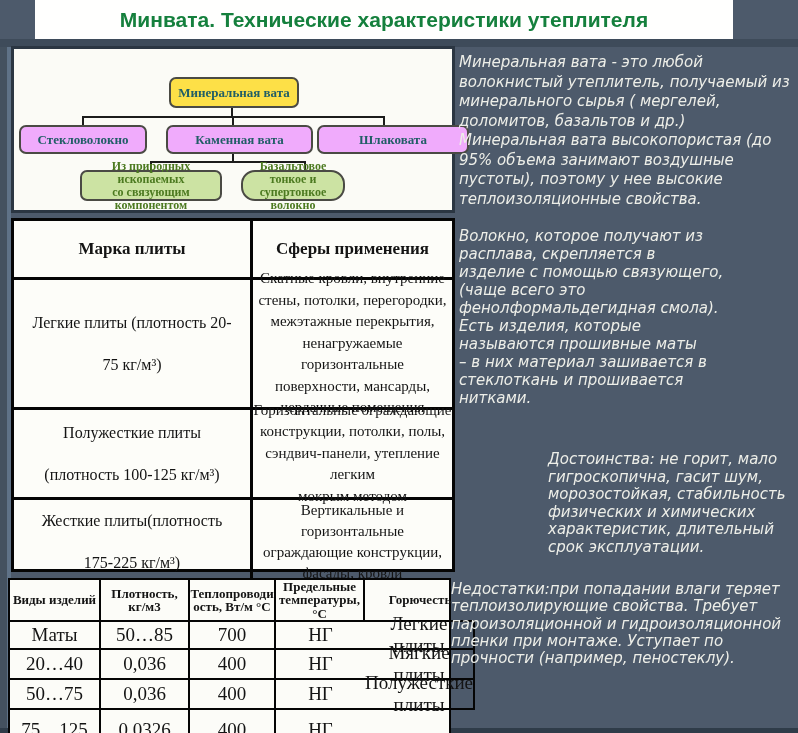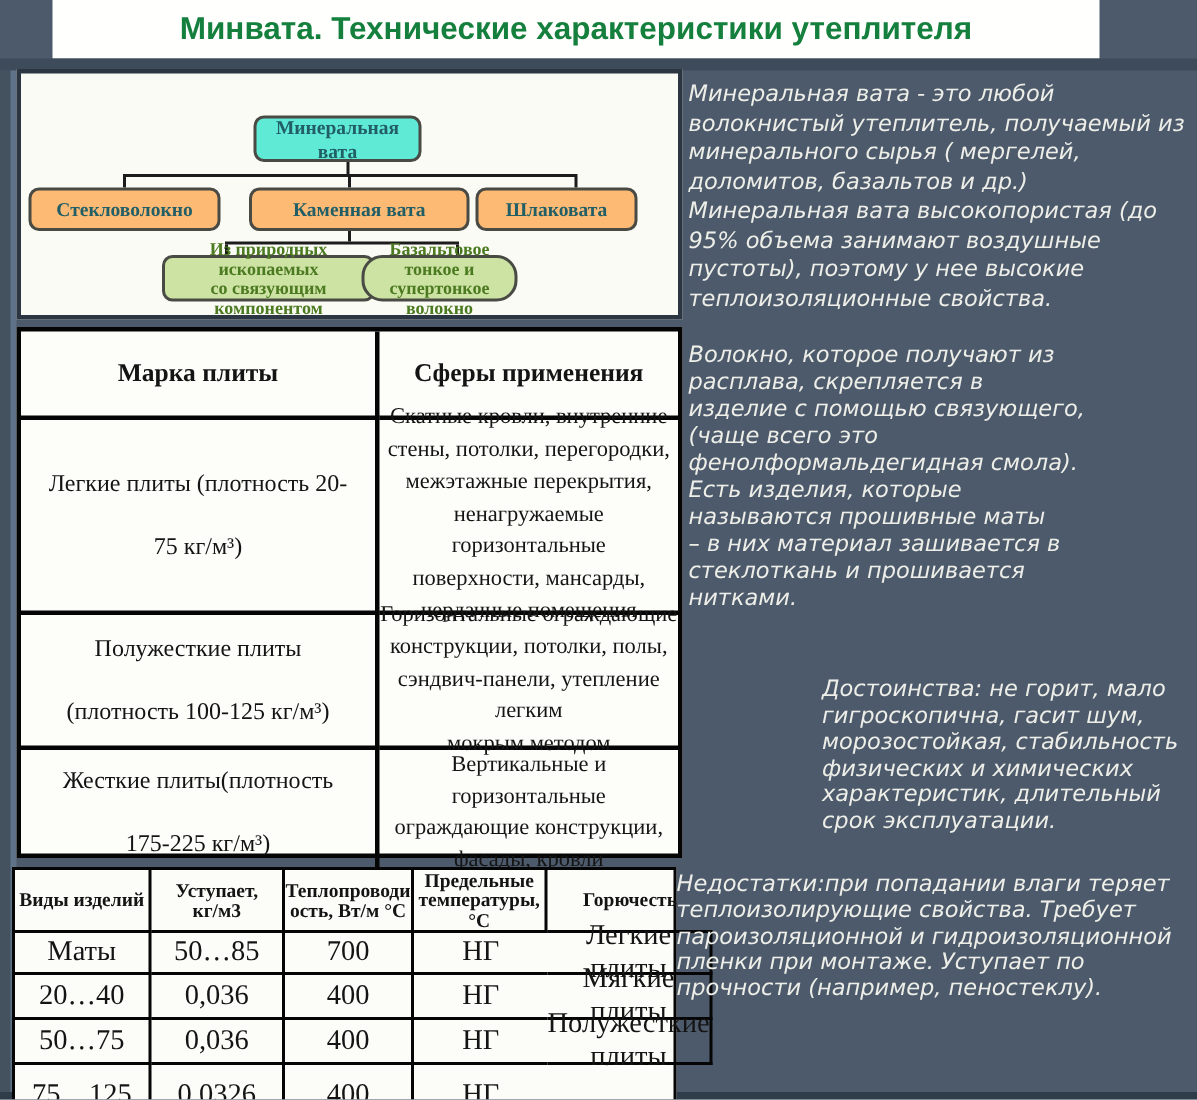--- a/index.html
+++ b/index.html
@@ -15,27 +15,27 @@
   .edge-dark{left:0;top:47px;width:7px;height:686px;background:#44515f;}
   .edge-light{left:7px;top:47px;width:4px;height:686px;background:#5f7287;}
   .bottom-strip{left:0;top:728px;width:798px;height:5px;background:#2f3c49;}
 
   
   .diagram{left:11px;top:46px;width:444px;height:167px;background:#fbfbf6;
            border:3px solid #2b3642;box-sizing:border-box;}
   .dnode{position:absolute;border:2px solid #4a4a44;border-radius:7px;box-sizing:border-box;
          display:flex;align-items:center;justify-content:center;text-align:center;
          font-family:"Liberation Serif",serif;font-weight:600;white-space:pre-line;}
-  .d-root{left:155px;top:28px;width:112px;height:31px;background:#5eead4;color:#215e66;font-size:13px;}
-  .d-child{top:76px;height:29px;background:#fdba74;color:#215e66;font-size:13px;font-family:Liberation Serif, serif;}
+  .d-root{left:155px;top:28px;width:130px;height:31px;background:#fde047;color:#215e66;font-size:13px;}
+  .d-child{top:76px;height:29px;background:#f0abfc;color:#215e66;font-size:13px;font-family:Liberation Serif, serif;}
   .d-c1{left:5px;width:128px;}
   .d-c2{left:152px;width:147px;}
-  .d-c3{left:303px;width:108px;}
+  .d-c3{left:303px;width:152px;}
   .d-leaf{top:121px;height:31px;background:#cce3a3;color:#4c7a20;font-size:12px;line-height:13px;}
-  .d-l1{left:66px;width:142px;margin-left:28px;}
+  .d-l1{left:66px;width:142px;}
   .d-l2{left:227px;width:104px;border-radius:14px;}
   .dline{position:absolute;background:#1c1c1c;}
 
   
   .plate{left:11px;top:218px;width:444px;height:354px;background:#fdfdf9;
          border:3px solid #050505;box-sizing:border-box;display:grid;
          grid-template-columns:239px 1fr;grid-template-rows:59px 130px 90px 1fr;}
   .pc{display:flex;align-items:center;justify-content:center;text-align:center;
       font-family:"Liberation Serif",serif;color:#141414;white-space:pre-line;box-sizing:border-box;}
   .pc.c1{border-right:3px solid #050505;}
@@ -122,21 +122,21 @@
 
     <div class="pc c1 p-mark">Жесткие плиты(плотность
 175-225 кг/м³)</div>
     <div class="pc p-apps" style="line-height:21px;">Вертикальные и горизонтальные
 ограждающие конструкции,
 фасады, кровли</div>
   </div>
 
   <div class="abs spec">
     <div class="sc s-head">Виды изделий</div>
-    <div class="sc s-head">Уступает,
+    <div class="sc s-head">Плотность,
 кг/м3</div>
     <div class="sc s-head">Теплопроводи
 ость, Вт/м °С</div>
     <div class="sc s-head">Предельные
 температуры,
 °С</div>
     <div class="sc s-head last">Горючесть</div>
 
     <div class="sc s-cell">Маты</div>
     <div class="sc s-cell">50…85</div>

